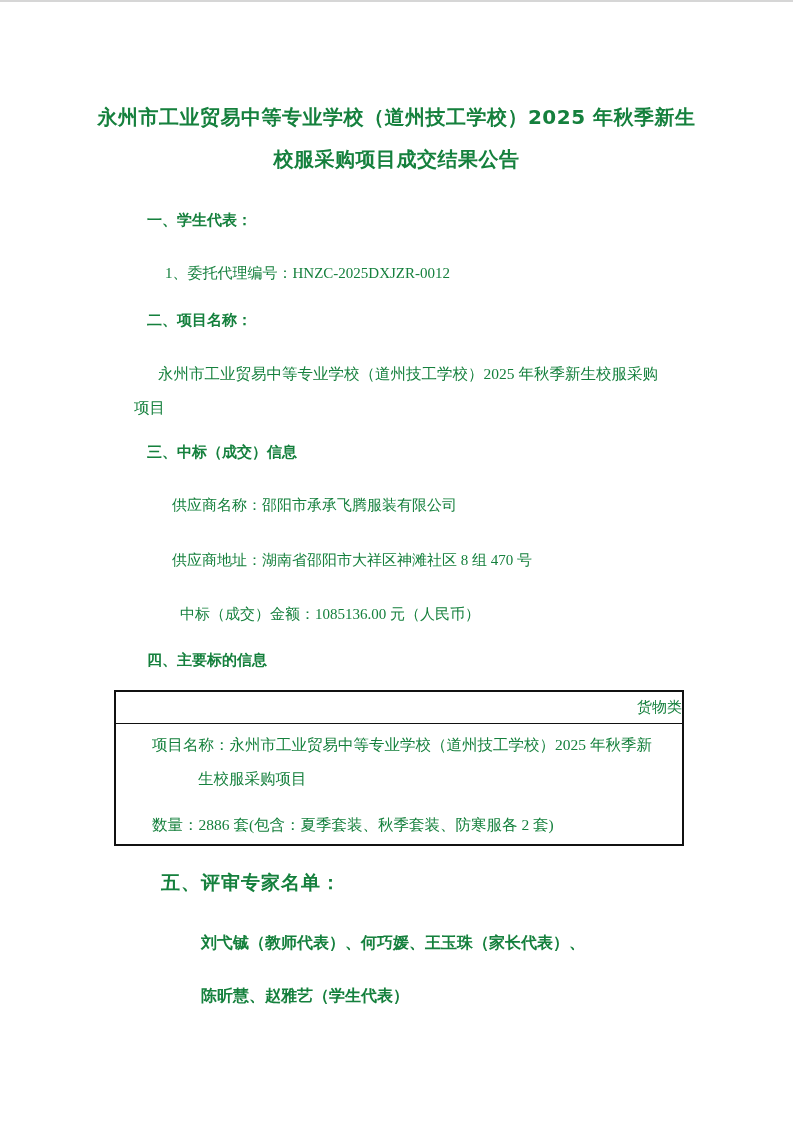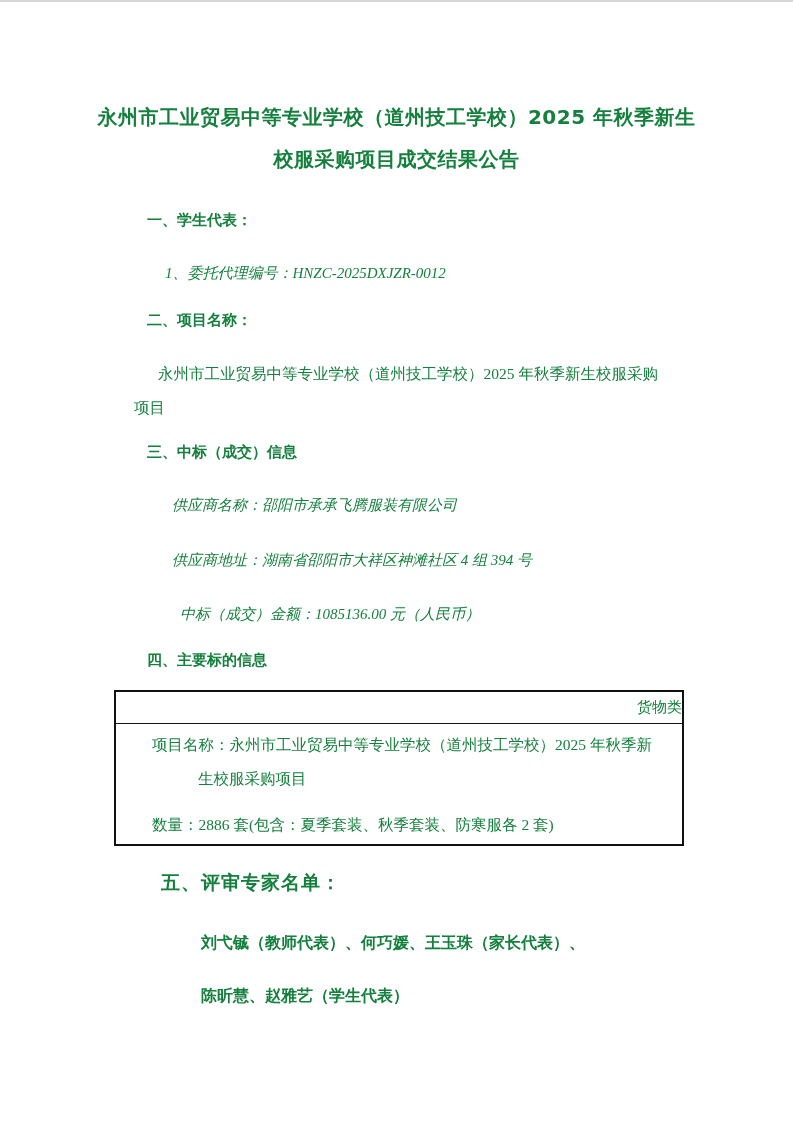--- a/index.html
+++ b/index.html
@@ -40,21 +40,20 @@
     font-weight: 700;
     font-size: 15px;
     line-height: 22px;
     white-space: nowrap;
   }
   .body-line {
     position: absolute;
     font-size: 15px;
     line-height: 22px;
     white-space: nowrap;
-    font-style: italic;
   }
   .wrap-par {
     position: absolute;
     font-size: 15.5px;
     line-height: 34px;
     white-space: normal;
   }
   .project-name-par {
     top: 357px;
     left: 134px;
@@ -129,21 +128,21 @@
   <div class="body-line" style="top:262px; left:165px;">1、委托代理编号：HNZC-2025DXJZR-0012</div>
 
   <div class="sec-heading" style="top:309px; left:147px;">二、项目名称：</div>
 
   <div class="wrap-par project-name-par">永州市工业贸易中等专业学校（道州技工学校）2025 年秋季新生校服采购项目</div>
 
   <div class="sec-heading" style="top:441px; left:147px;">三、中标（成交）信息</div>
 
   <div class="body-line" style="top:494px; left:172px;">供应商名称：邵阳市承承飞腾服装有限公司</div>
 
-  <div class="body-line" style="top:549px; left:172px;">供应商地址：湖南省邵阳市大祥区神滩社区 4 组 394 号</div>
+  <div class="body-line" style="top:549px; left:172px;">供应商地址：湖南省邵阳市大祥区神滩社区 8 组 470 号</div>
 
   <div class="body-line" style="top:603px; left:180px;">中标（成交）金额：1085136.00 元（人民币）</div>
 
   <div class="sec-heading" style="top:649px; left:147px;">四、主要标的信息</div>
 
   <div class="goods-table">
     <div class="thead">货物类</div>
     <div class="tbody">
       <p class="row-hanging">项目名称：永州市工业贸易中等专业学校（道州技工学校）2025 年秋季新生校服采购项目</p>
       <p class="row-plain">数量：2886 套(包含：夏季套装、秋季套装、防寒服各 2 套)</p>

